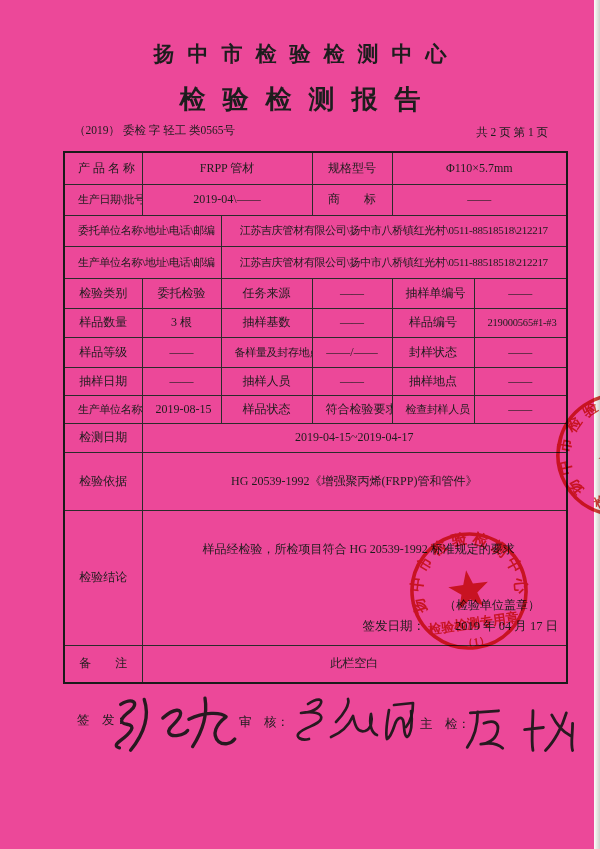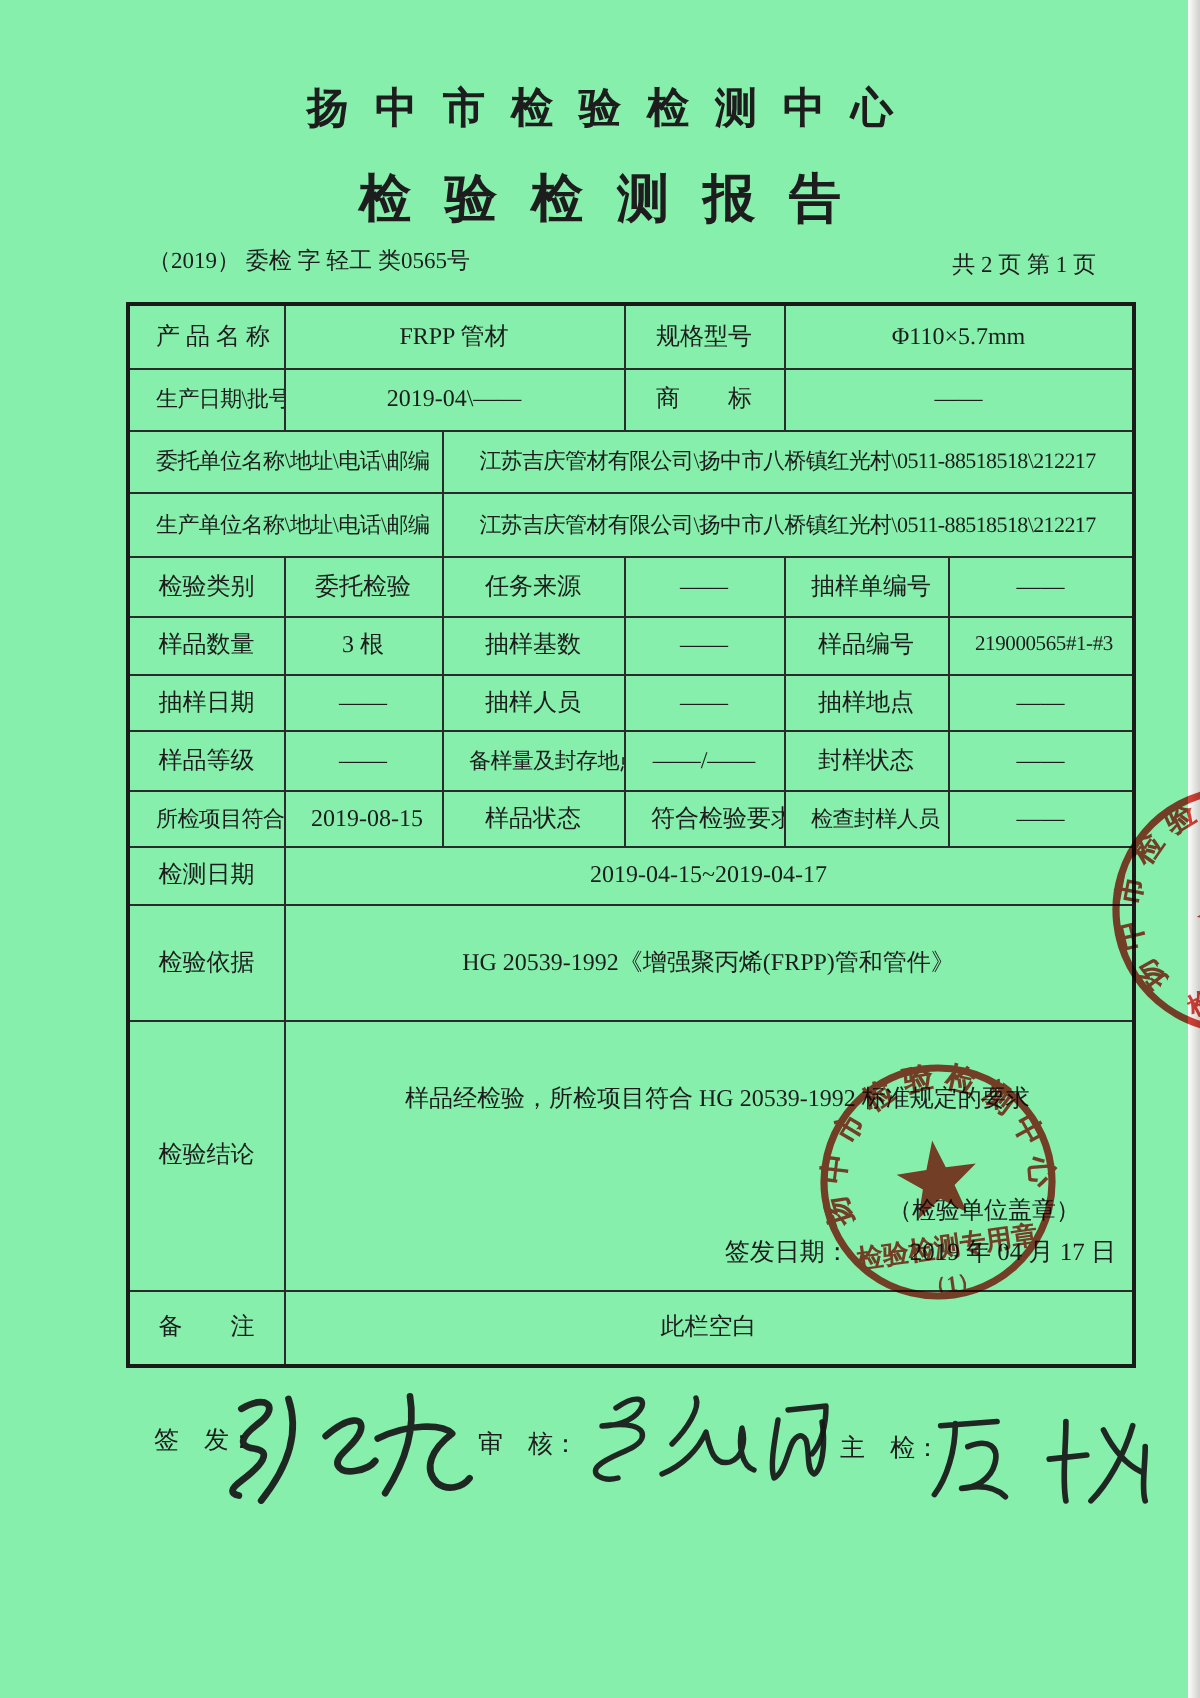--- a/index.html
+++ b/index.html
@@ -1,20 +1,20 @@
 <!DOCTYPE html>
 <html><head>
 <meta charset="utf-8">
 <style>
   html,body{margin:0;padding:0;background:#888;}
   .page{
     position:relative;
     width:600px;height:849px;
     margin:0 auto;
-    background:#86efac;
+    background:#ec4899;
     overflow:hidden;
     font-family:"Liberation Serif","DejaVu Serif",serif;
     color:#1d1d1d;
   }
   .scan-edge{
     position:absolute;top:0;right:0;width:6px;height:849px;
     background:linear-gradient(to right,#fdfdfb,#cfcfcb);
   }
   
   .org-title{
@@ -113,38 +113,38 @@
       <td>——</td>
     </tr>
     <tr style="height:29px">
       <td>样品数量</td>
       <td>3 根</td>
       <td>抽样基数</td>
       <td>——</td>
       <td>样品编号</td>
       <td class="xs">219000565#1-#3</td>
     </tr>
-    <tr style="height:28px">
-      <td>抽样日期</td>
-      <td>——</td>
-      <td>抽样人员</td>
-      <td>——</td>
-      <td>抽样地点</td>
-      <td>——</td>
-    </tr>
     <tr style="height:30px">
       <td>样品等级</td>
       <td>——</td>
       <td class="sm">备样量及封存地点</td>
       <td>——/——</td>
       <td>封样状态</td>
       <td>——</td>
     </tr>
     <tr style="height:28px">
-      <td class="sm">所检项目符合</td>
+      <td>抽样日期</td>
+      <td>——</td>
+      <td>抽样人员</td>
+      <td>——</td>
+      <td>抽样地点</td>
+      <td>——</td>
+    </tr>
+    <tr style="height:28px">
+      <td class="sm">生产单位名称</td>
       <td>2019-08-15</td>
       <td>样品状态</td>
       <td>符合检验要求</td>
       <td class="sm">检查封样人员</td>
       <td>——</td>
     </tr>
     <tr style="height:29px">
       <td>检测日期</td>
       <td colspan="5">2019-04-15~2019-04-17</td>
     </tr>

